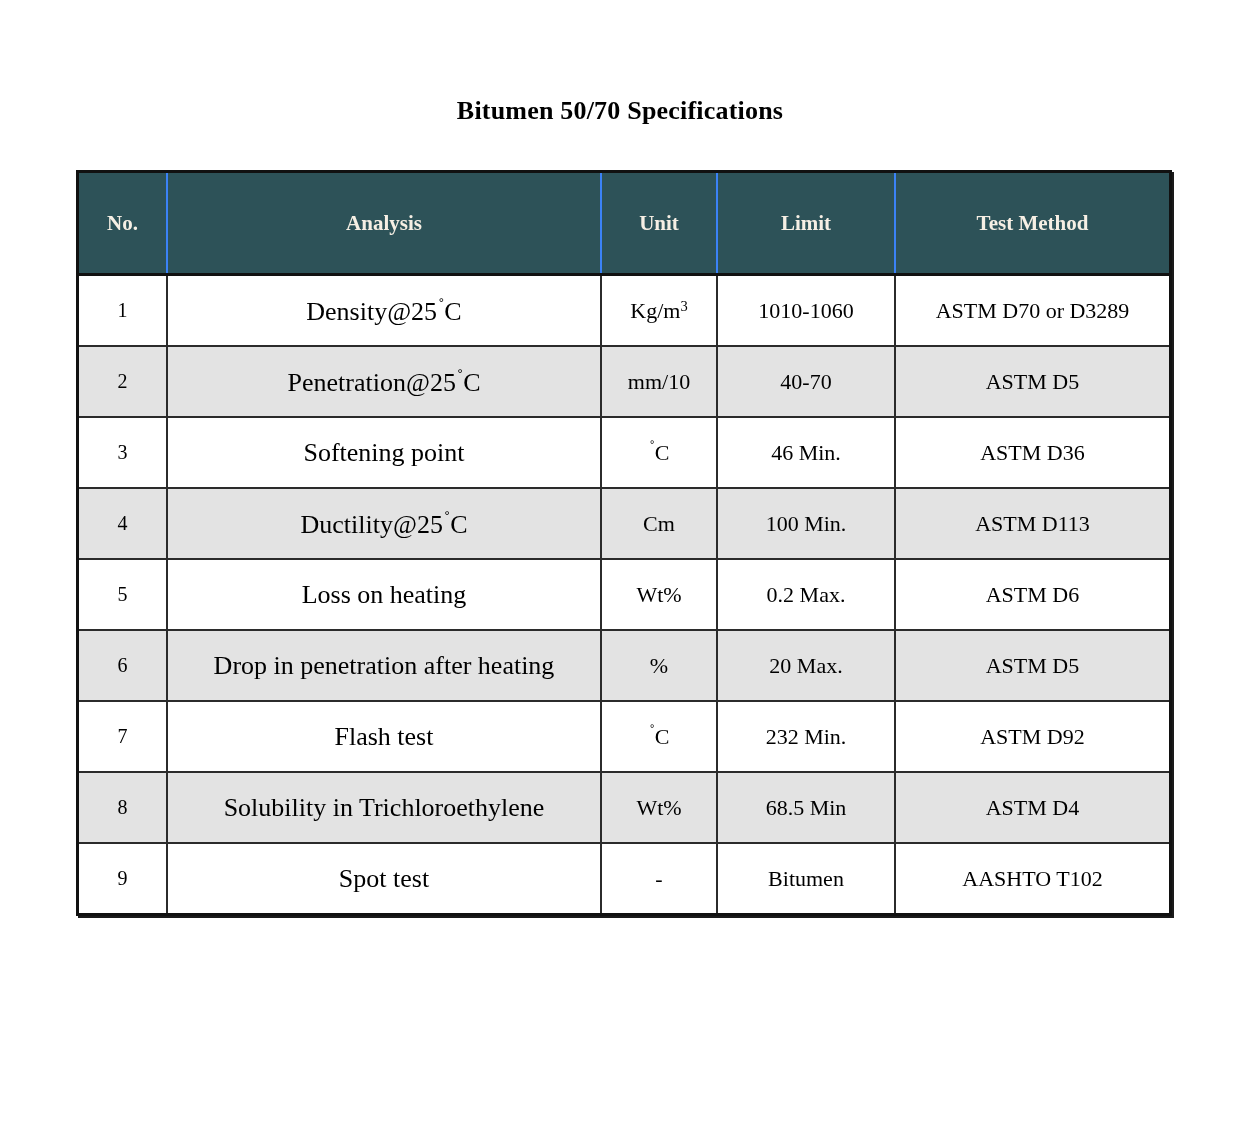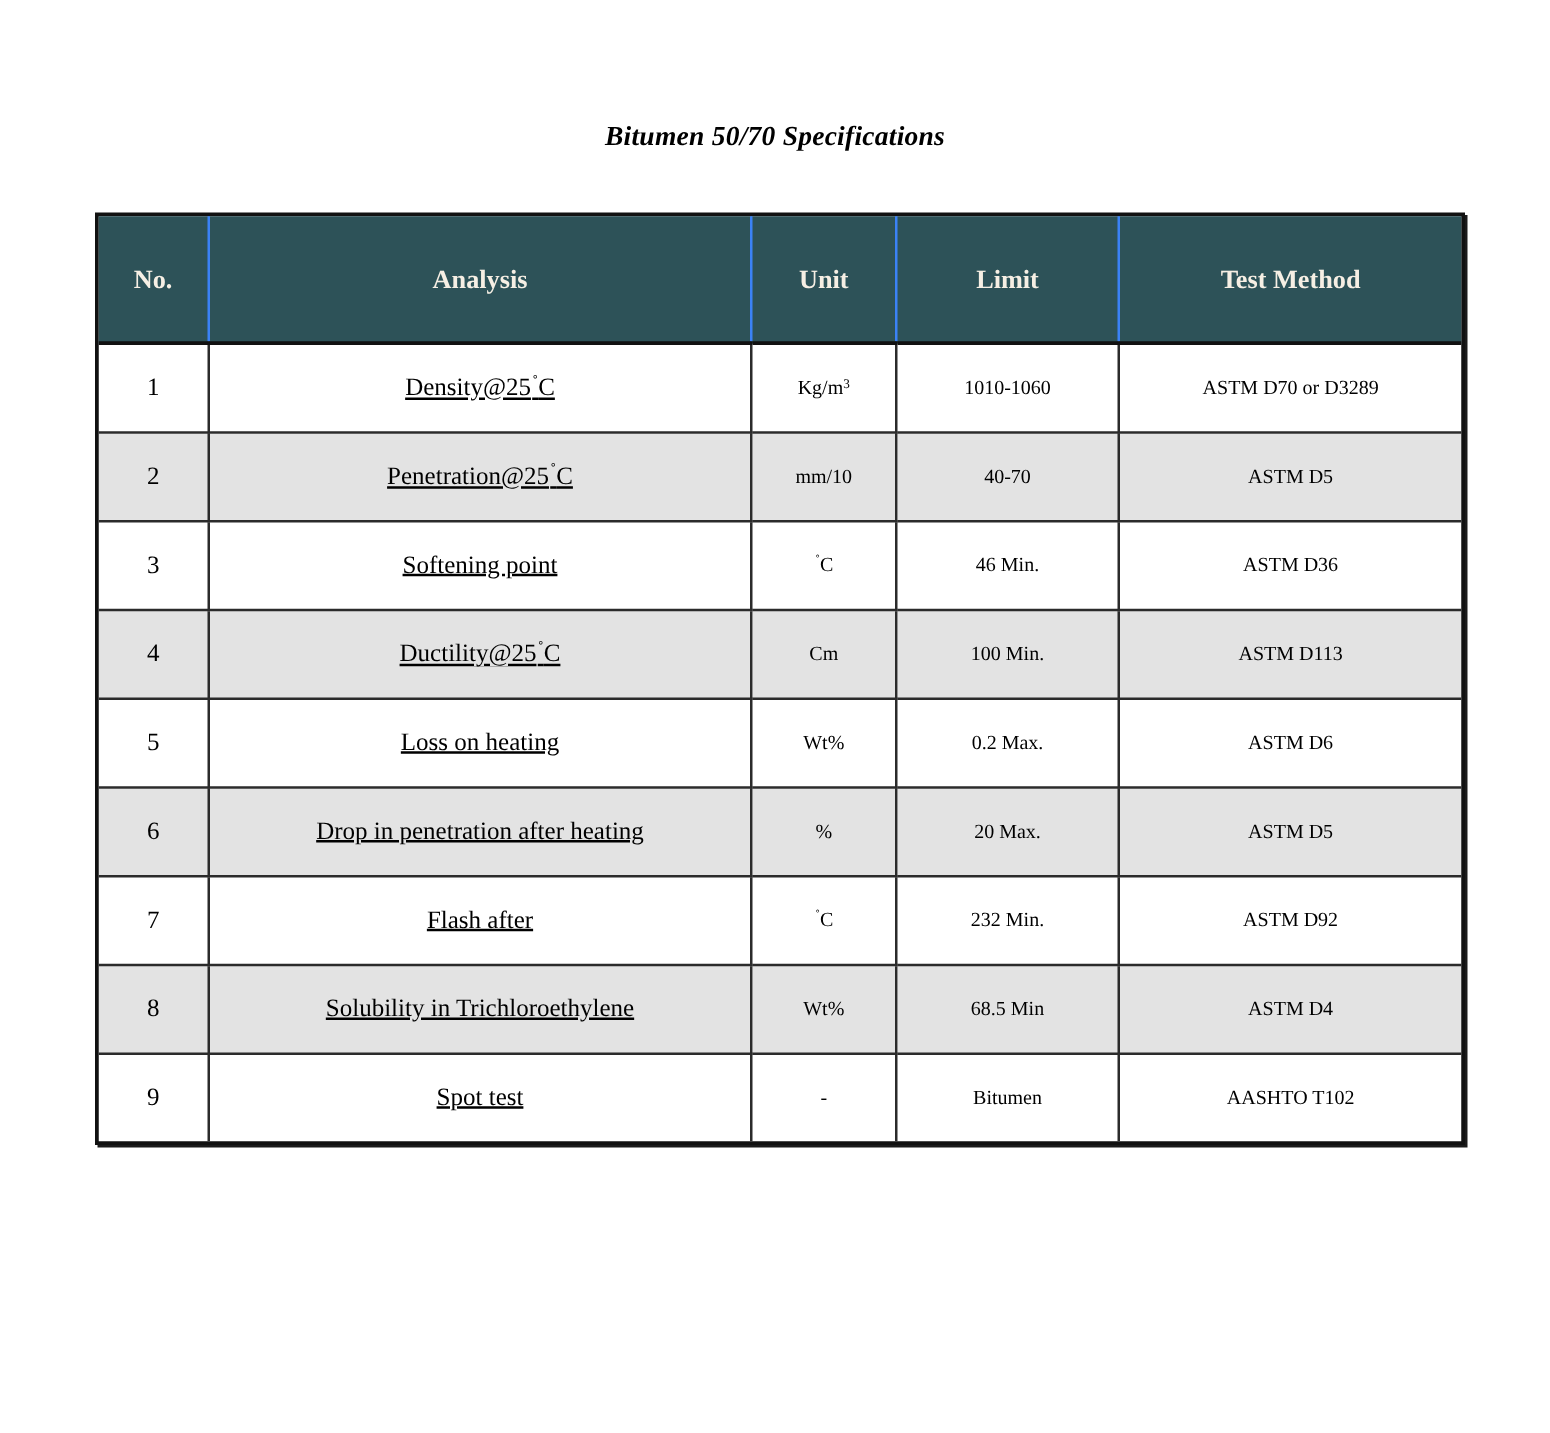--- a/index.html
+++ b/index.html
@@ -23,22 +23,21 @@
   }
 
   
   .doc-title {
     position: absolute;
     left: 0;
     top: 96px;
     width: 1240px;
     text-align: center;
     font-weight: bold;
-    font-style: italic;
-    font-size: 22px;
+    font-size: 26px;
     letter-spacing: 0.2px;
     color: #000000;
   }
 
   
   .table-frame {
     position: absolute;
     left: 76px;
     top: 170px;
     width: 1096px;
@@ -73,37 +72,37 @@
     padding: 0 4px;
     border-right: 2px solid #3b82f6;
     border-bottom: 3px solid #111111;
     vertical-align: middle;
   }
   thead th:last-child { border-right: none; }
 
   
   tbody td {
     height: 69px;
-    font-size: 16px;
+    font-size: 22px;
     text-align: center;
     vertical-align: middle;
     padding: 0 6px;
     border-right: 2px solid #2b2b2b;
     border-bottom: 2px solid #2b2b2b;
     background: #ffffff;
     white-space: nowrap;
     overflow: hidden;
   }
   tbody td:last-child { border-right: none; }
   tbody tr:last-child td { border-bottom: none; }
 
   tbody tr.shaded td { background: #e3e3e3; }
 
   tbody td.col-no { font-size: 20px; }
-  tbody td.col-analysis { font-size: 20px; text-decoration: underline; }
+  tbody td.col-analysis { font-size: 26px; }
 
   
   .deg {
     font-size: 0.72em;
     vertical-align: 0.42em;
     letter-spacing: 0;
     padding-left: 1px;
   }
   .sup {
     font-size: 0.66em;
@@ -188,21 +187,21 @@
           </tr>
           <tr class="shaded">
             <td class="col-no">6</td>
             <td class="col-analysis">Drop in penetration after heating</td>
             <td>%</td>
             <td>20 Max.</td>
             <td>ASTM D5</td>
           </tr>
           <tr>
             <td class="col-no">7</td>
-            <td class="col-analysis">Flash after</td>
+            <td class="col-analysis">Flash test</td>
             <td><span class="deg">˚</span>C</td>
             <td>232 Min.</td>
             <td>ASTM D92</td>
           </tr>
           <tr class="shaded">
             <td class="col-no">8</td>
             <td class="col-analysis">Solubility in Trichloroethylene</td>
             <td>Wt%</td>
             <td>68.5 Min</td>
             <td>ASTM D4</td>

